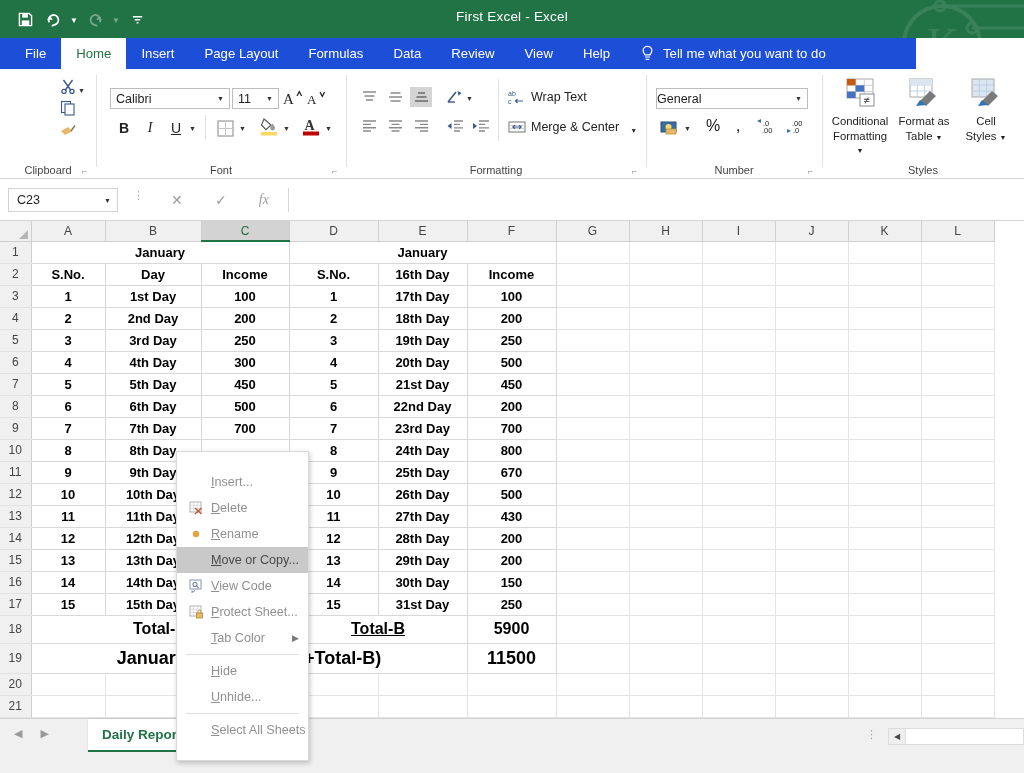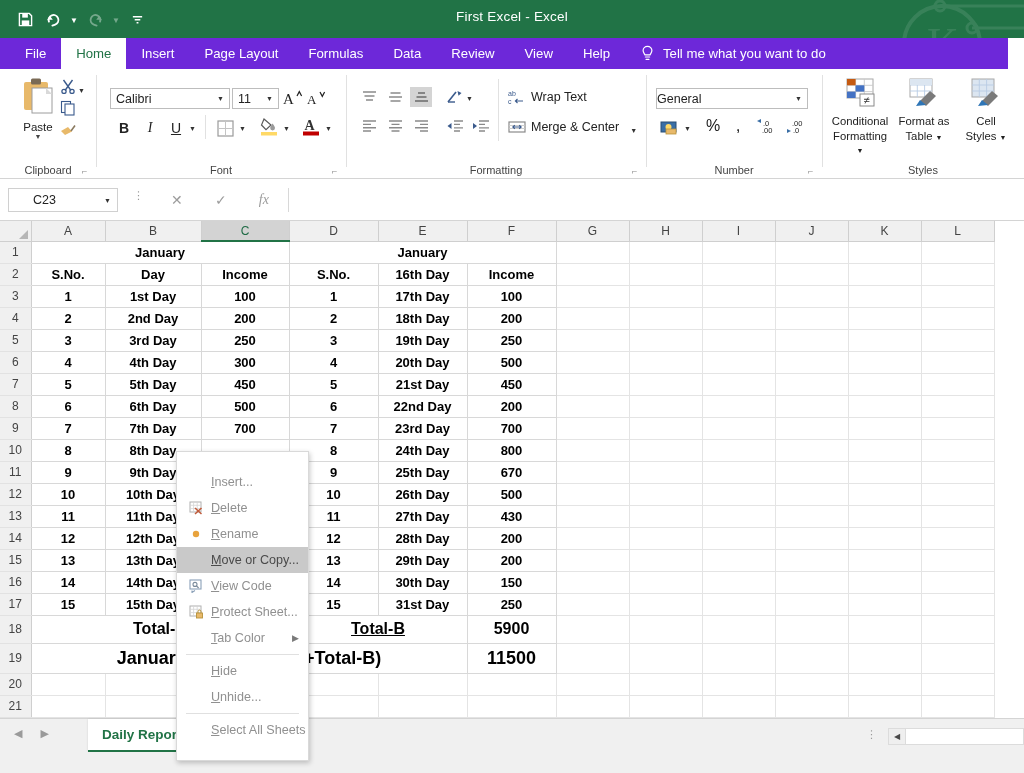--- a/index.html
+++ b/index.html
@@ -24,22 +24,22 @@
     position:absolute; left:0; top:9px; width:1024px; text-align:center;
     color:#ffffff; font-size:13.5px; letter-spacing:.2px;
   }
   .watermark{
     position:absolute; right:-8px; top:-14px; width:150px; height:110px;
     opacity:.10; pointer-events:none;
   }
 
   
   .tabstrip{
-    position:absolute; left:0; top:38px; width:1008px; height:31px;
-    background:#6d28d9;
+    position:absolute; left:0; top:38px; width:916px; height:31px;
+    background:#1d4ed8;
   }
   .tabs{ position:absolute; left:10px; top:0; display:flex; align-items:stretch; height:31px; }
   .tab{
     padding:0 15px; display:flex; align-items:center; color:#ffffff;
     font-size:13.2px; height:31px; white-space:nowrap;
   }
   .tab.active{ background:#ffffff; color:#217346; }
   .tellme{
     position:absolute; left:640px; top:0; height:31px; display:flex; align-items:center;
     gap:8px; color:#ffffff; font-size:13.2px;
@@ -95,21 +95,21 @@
   .style-lbl{ font-size:11.3px; color:#222; line-height:13px; margin-top:2px; }
 
   
   .fbar{
     position:absolute; left:0; top:179px; width:1024px; height:42px;
     background:#ffffff; border-bottom:1px solid #d4d4d4;
   }
   .namebox{
     position:absolute; left:8px; top:9px; width:110px; height:24px;
     border:1px solid #d0d0d0; background:#fff; display:flex; align-items:center;
-    font-size:12.5px; color:#222; padding-left:24px;
+    font-size:12.5px; color:#222; padding-left:8px;
   }
   .nb-caret{ margin-left:auto; font-size:7px; color:#333; padding-right:6px; }
   .vdots{ position:absolute; left:133px; top:13px; color:#9a9a9a; font-size:11px; line-height:7px; letter-spacing:0; }
   .fb-icons{ position:absolute; left:155px; top:9px; width:130px; height:24px;
     display:flex; align-items:center; justify-content:space-around; color:#9c9c9c; font-size:14px; }
   .fb-input{
     position:absolute; left:288px; top:9px; width:728px; height:24px;
     border-left:1px solid #d8d8d8; background:#fff;
   }
 
@@ -252,30 +252,20 @@
         <path d="M7.5 1.3c-2.6 0-4.4 2-4.4 4.3 0 1.9 1.3 2.9 1.9 4.3h5c.6-1.4 1.9-2.4 1.9-4.3 0-2.3-1.8-4.3-4.4-4.3z" fill="none" stroke="#fff" stroke-width="1.2"></path>
         <path d="M5.4 12h4.2M6.1 14.4h2.8" stroke="#fff" stroke-width="1.2" stroke-linecap="round"></path>
       </svg>
       <span>Tell me what you want to do</span>
     </div>
   </div>
 
   <div class="ribbon">
 
     <div class="group" style="left:0; width:96px;">
-      <div class="paste-btn">
-        <svg width="34" height="38" viewBox="0 0 34 38">
-          <rect x="3" y="5" width="24" height="28" rx="2" fill="#e8b96a"></rect>
-          <rect x="10" y="1.5" width="10" height="6" rx="1.5" fill="#7a6a55"></rect>
-          <rect x="11" y="11" width="20" height="25" fill="#ffffff" stroke="#9c9c9c" stroke-width="1"></rect>
-          <path d="M25 11 L31 17 L25 17 Z" fill="#d9d9d9"></path>
-        </svg>
-        <div class="paste-label">Paste</div>
-        <div class="paste-caret">▼</div>
-      </div>
       <div class="clip-small" style="left:56px; top:6px;">
         <svg width="16" height="16" viewBox="0 0 16 16">
             <path d="M3.5 2 L11 12.5 M12.5 2 L5 12.5" stroke="#3a5a8c" stroke-width="1.4" fill="none"></path>
             <circle cx="4" cy="13.4" r="2.1" fill="none" stroke="#3a5a8c" stroke-width="1.3"></circle>
             <circle cx="12" cy="13.4" r="2.1" fill="none" stroke="#3a5a8c" stroke-width="1.3"></circle>
           </svg>
       </div>
       <div class="clip-small" style="left:56px; top:28px;">
         <svg width="16" height="16" viewBox="0 0 16 16">
             <rect x="1.5" y="1.5" width="9" height="11" fill="#fff" stroke="#3a5a8c" stroke-width="1.1"></rect>

